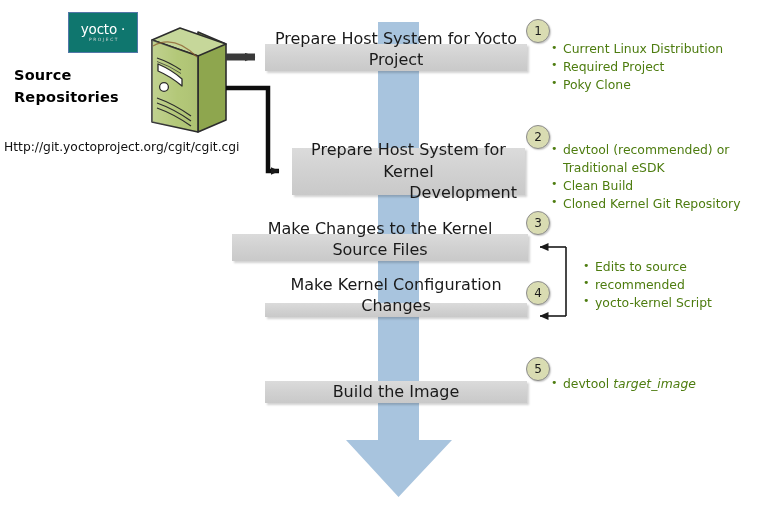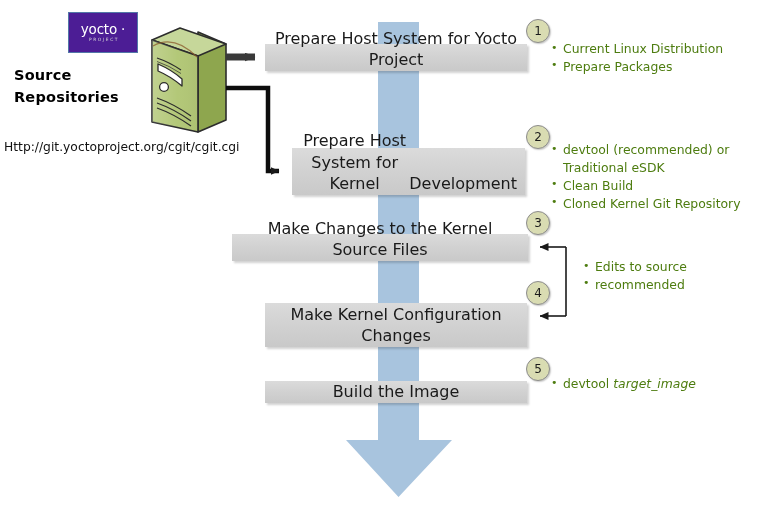--- a/index.html
+++ b/index.html
@@ -25,21 +25,21 @@
   #blue-arrow {
     left: 0; top: 0;
     width: 769px; height: 517px;
     pointer-events: none;
   }
 
   
   #yocto-logo {
     left: 68px; top: 12px;
     width: 70px; height: 41px;
-    background: #4c1d95;
+    background: #0f766e;
     border: 1.5px solid #5277a8;
     box-sizing: border-box;
     display: flex;
     flex-direction: column;
     align-items: center;
     justify-content: center;
   }
   #yocto-logo .yl-main {
     color: #ffffff;
     font-size: 13.5px;
@@ -210,54 +210,56 @@
   </svg>
 
   <div class="abs proc-box" style="left:265px; top:44px; width:262px; height:27px;">
     <span>Prepare Host System for Yocto Project</span>
   </div>
   <div class="abs step-badge" style="left:526px; top:19px;">
     <span>1</span>
   </div>
   <div class="abs bullets" style="left:551px; top:40px;">
     <div class="bl">Current Linux Distribution</div>
-    <div class="bl">Prepare Packages</div>
-  </div>
-
-  <div class="abs proc-box" style="left:292px; top:148px; width:233px; height:47px; flex-direction:row;">
+    <div class="bl">Required Project</div>
+    <div class="bl">Poky Clone</div>
+  </div>
+
+  <div class="abs proc-box" style="left:292px; top:148px; width:233px; height:47px; flex-direction:column;">
     <span>Prepare Host System for Kernel</span>
     <span>Development</span>
   </div>
   <div class="abs step-badge" style="left:526px; top:125px;">
     <span>2</span>
   </div>
   <div class="abs bullets" style="left:551px; top:141px;">
     <div class="bl">devtool (recommended) or</div>
     <div class="cont">Traditional eSDK</div>
     <div class="bl">Clean Build</div>
     <div class="bl">Cloned Kernel Git Repository</div>
   </div>
 
   <div class="abs proc-box" style="left:232px; top:234px; width:296px; height:27px;">
     <span>Make Changes to the Kernel Source Files</span>
   </div>
   <div class="abs step-badge" style="left:526px; top:211px;">
     <span>3</span>
   </div>
 
-  <div class="abs proc-box" style="left:265px; top:303px; width:262px; height:44px;">
+  <div class="abs proc-box" style="left:265px; top:303px; width:262px; height:14px;">
     <span>Make Kernel Configuration Changes</span>
   </div>
   <div class="abs step-badge" style="left:526px; top:281px;">
     <span>4</span>
   </div>
 
   <div class="abs bullets" style="left:583px; top:258px;">
     <div class="bl">Edits to source</div>
     <div class="bl">recommended</div>
+    <div class="bl">yocto-kernel Script</div>
   </div>
 
   <div class="abs proc-box" style="left:265px; top:381px; width:262px; height:22px;">
     <span>Build the Image</span>
   </div>
   <div class="abs step-badge" style="left:526px; top:357px;">
     <span>5</span>
   </div>
   <div class="abs bullets" style="left:551px; top:375px;">
     <div class="bl"><span>devtool </span><em>target_image</em></div>

